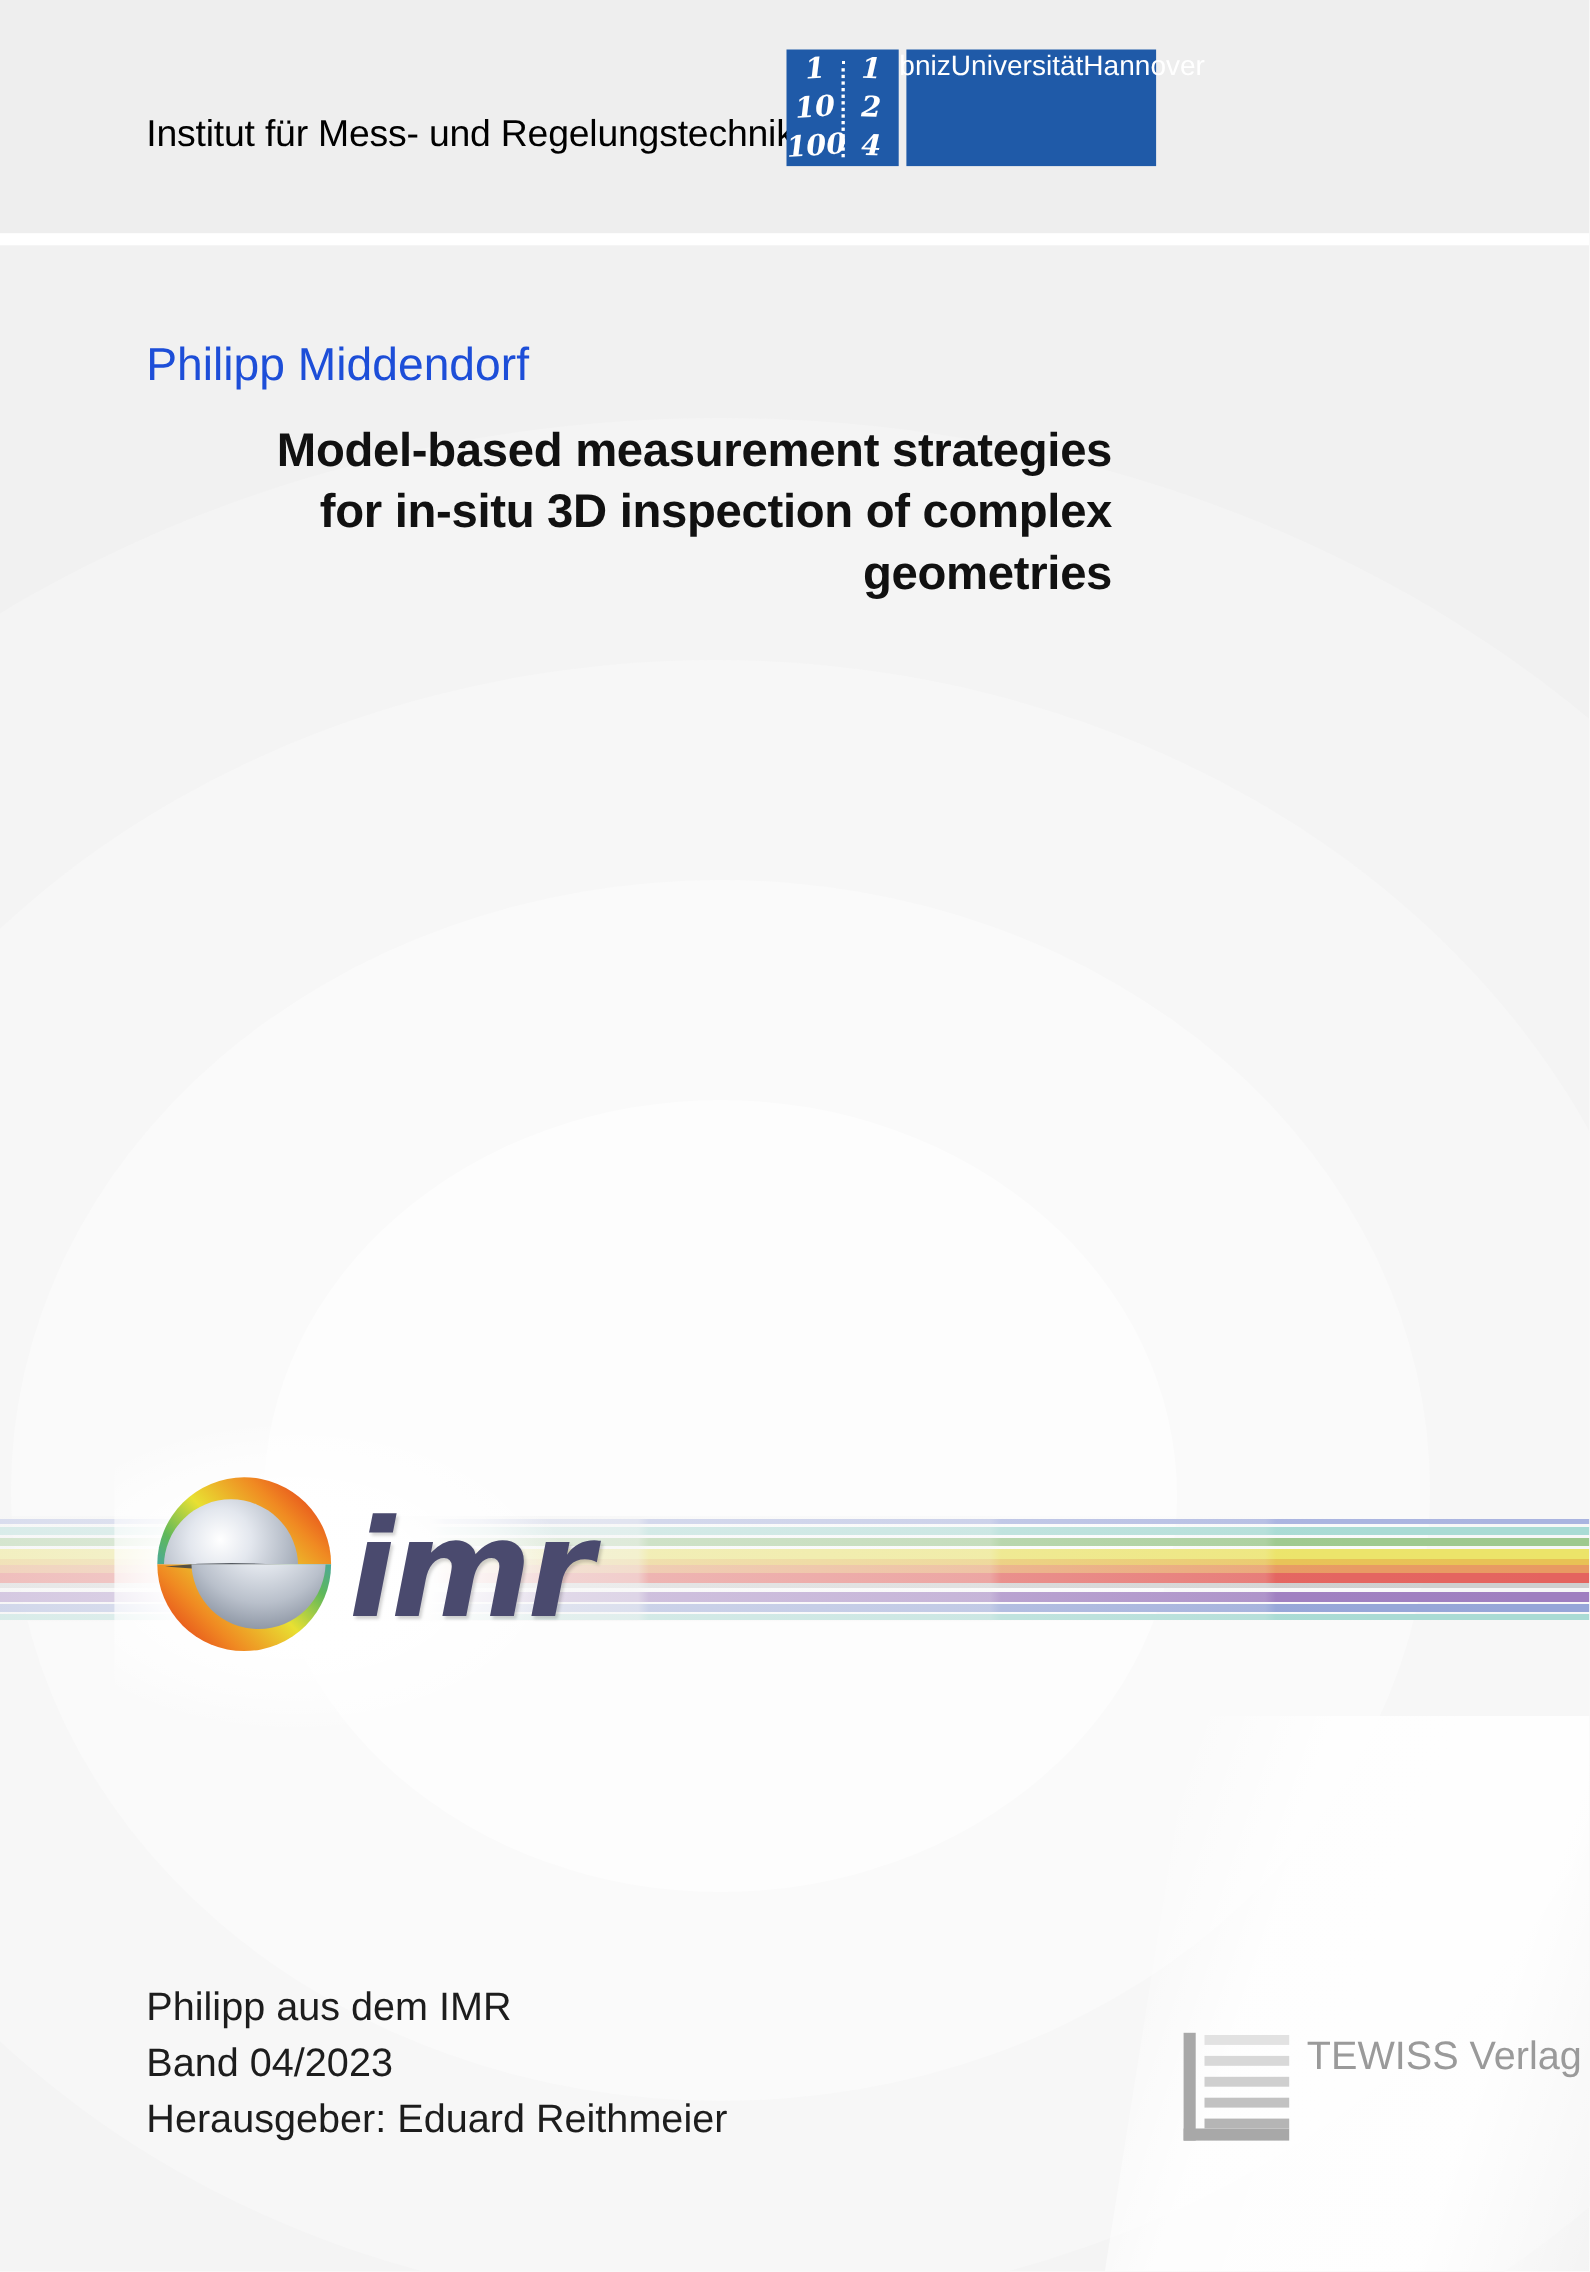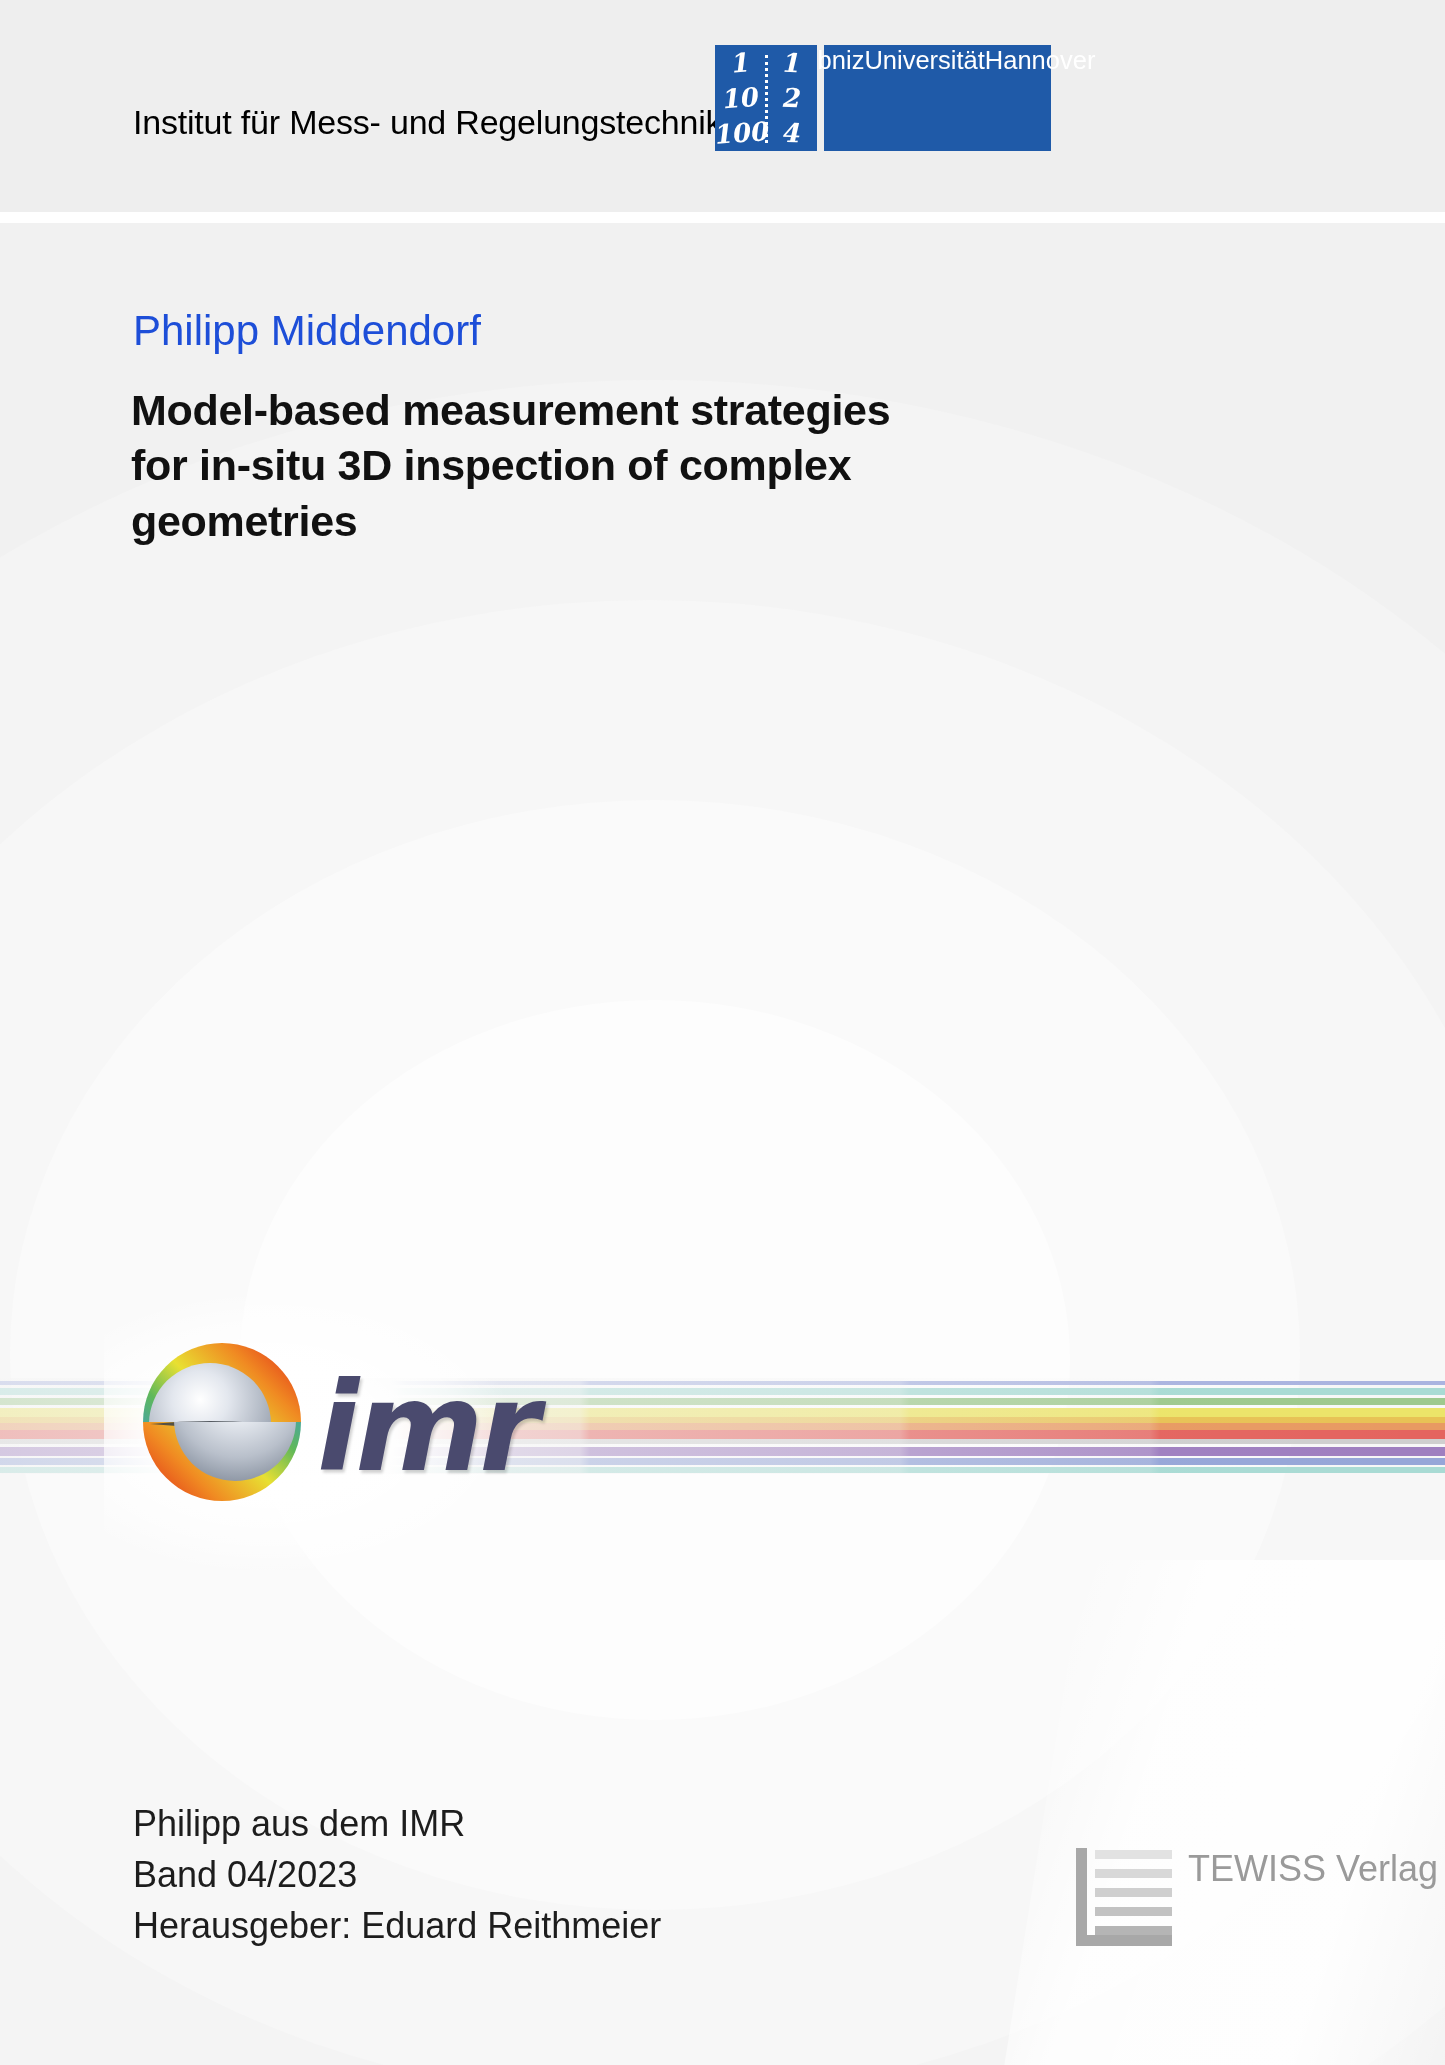--- a/index.html
+++ b/index.html
@@ -168,20 +168,21 @@
     position: absolute;
     left: 131px;
     top: 383px;
     width: 880px;
     font-size: 43px;
     font-weight: bold;
     line-height: 1.29;
     color: #111111;
     letter-spacing: -0.3px;
     z-index: 5;
+    text-align: right;
   }
 
   
   .stripe-band {
     position: absolute;
     left: 0;
     top: 1378px;
     width: 1445px;
     height: 96px;
     z-index: 2;

